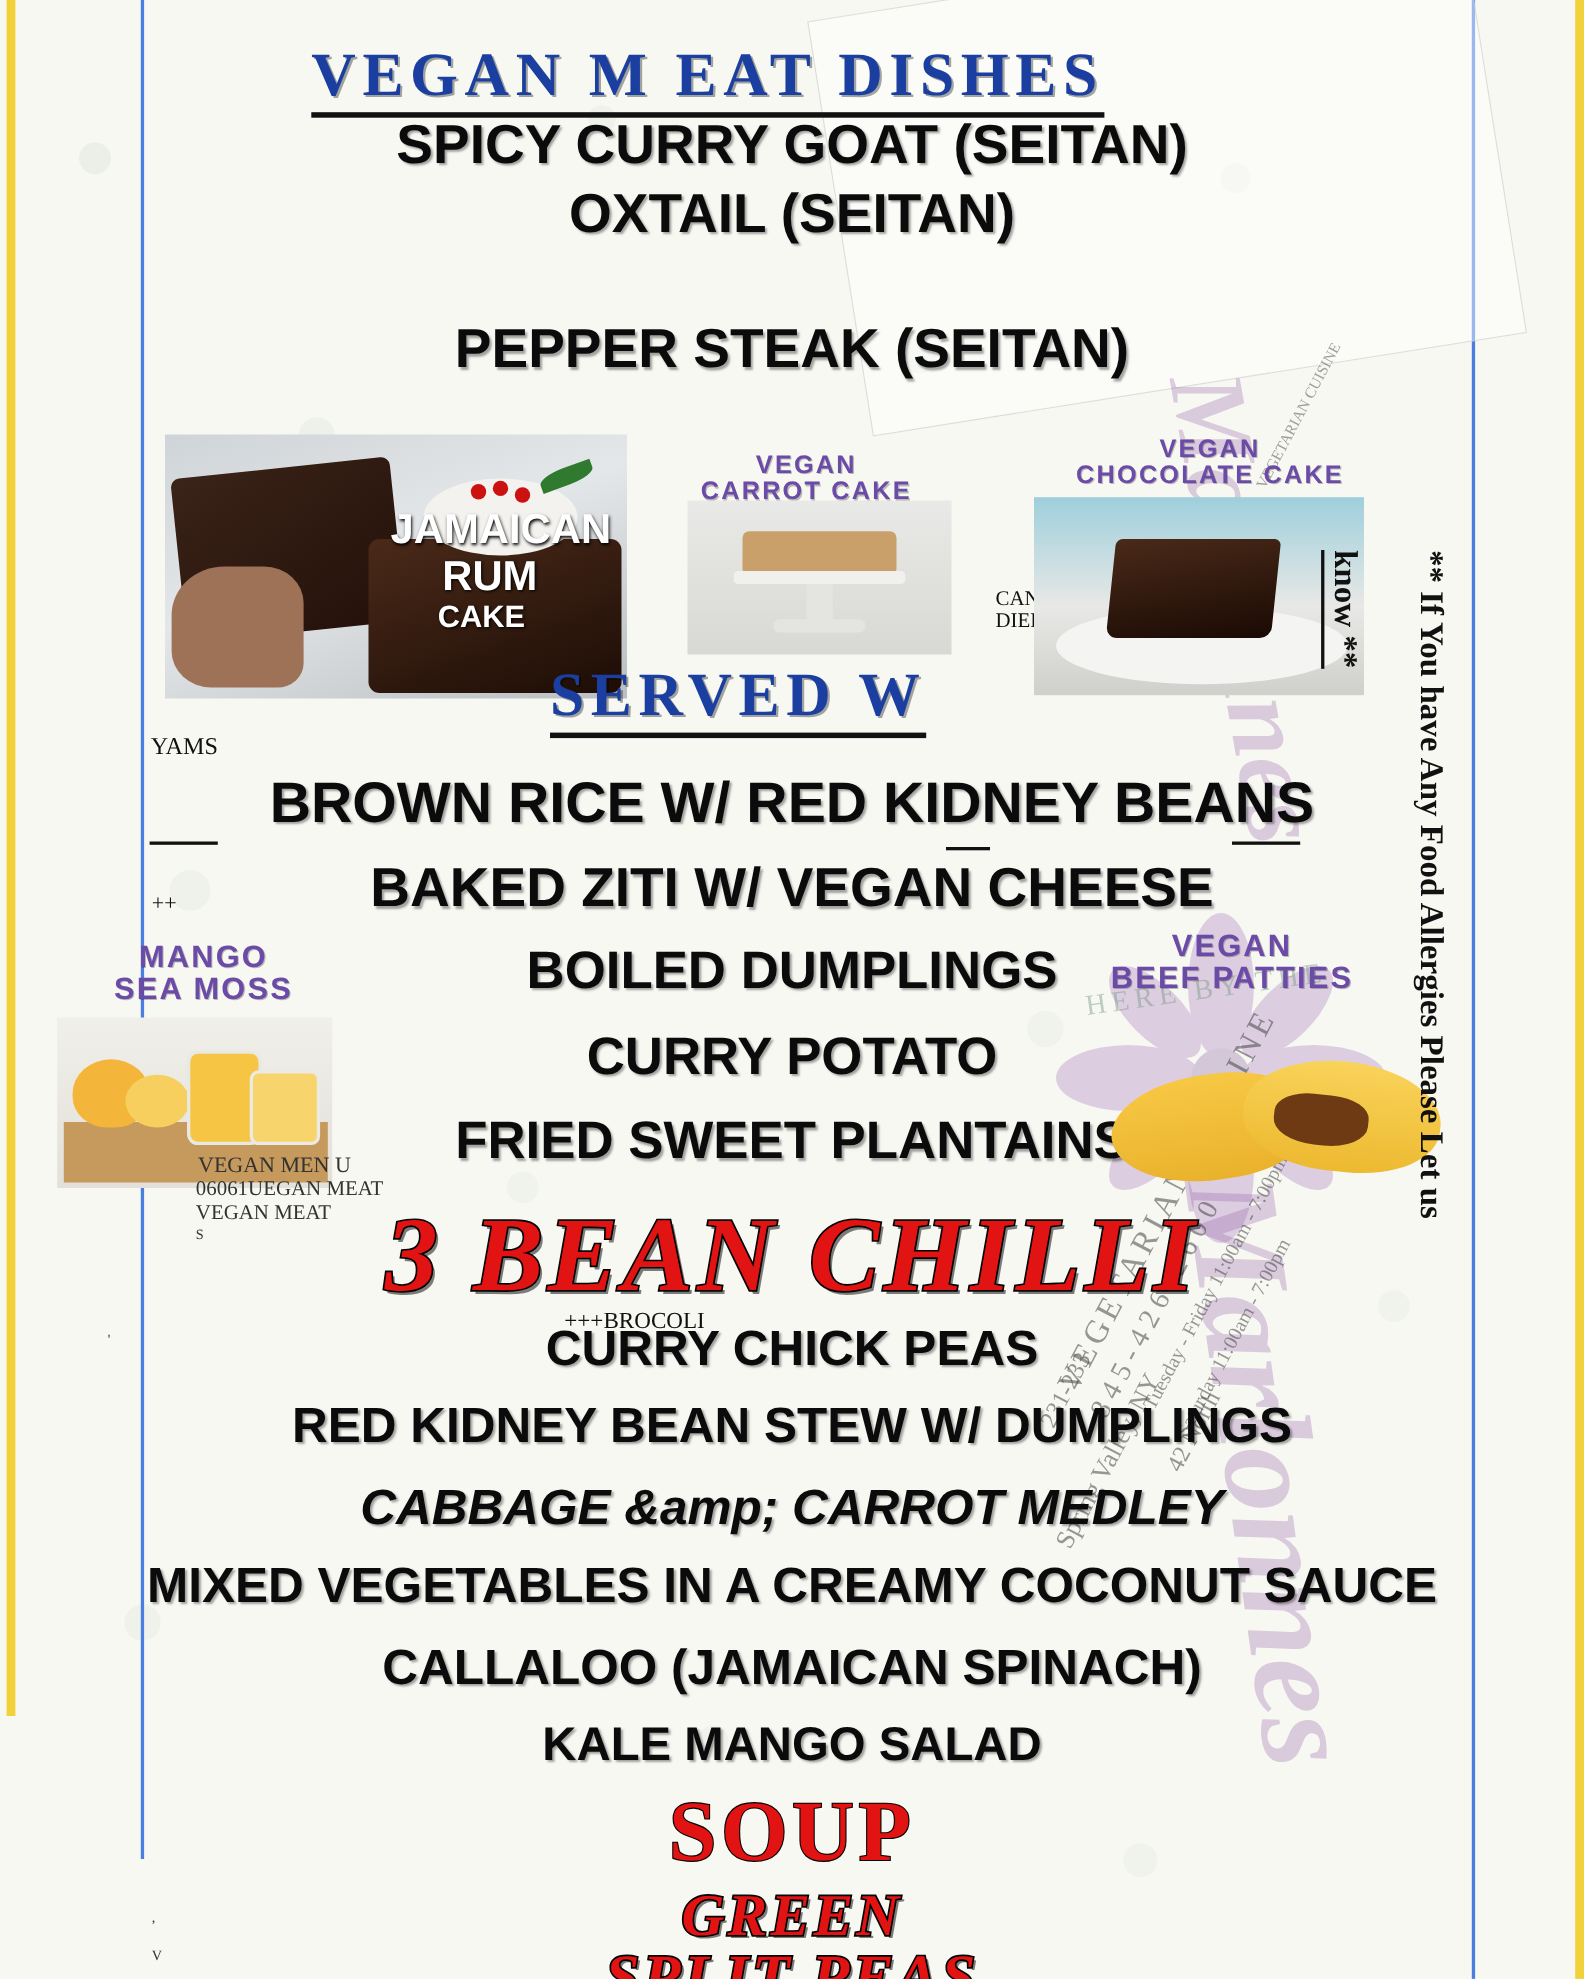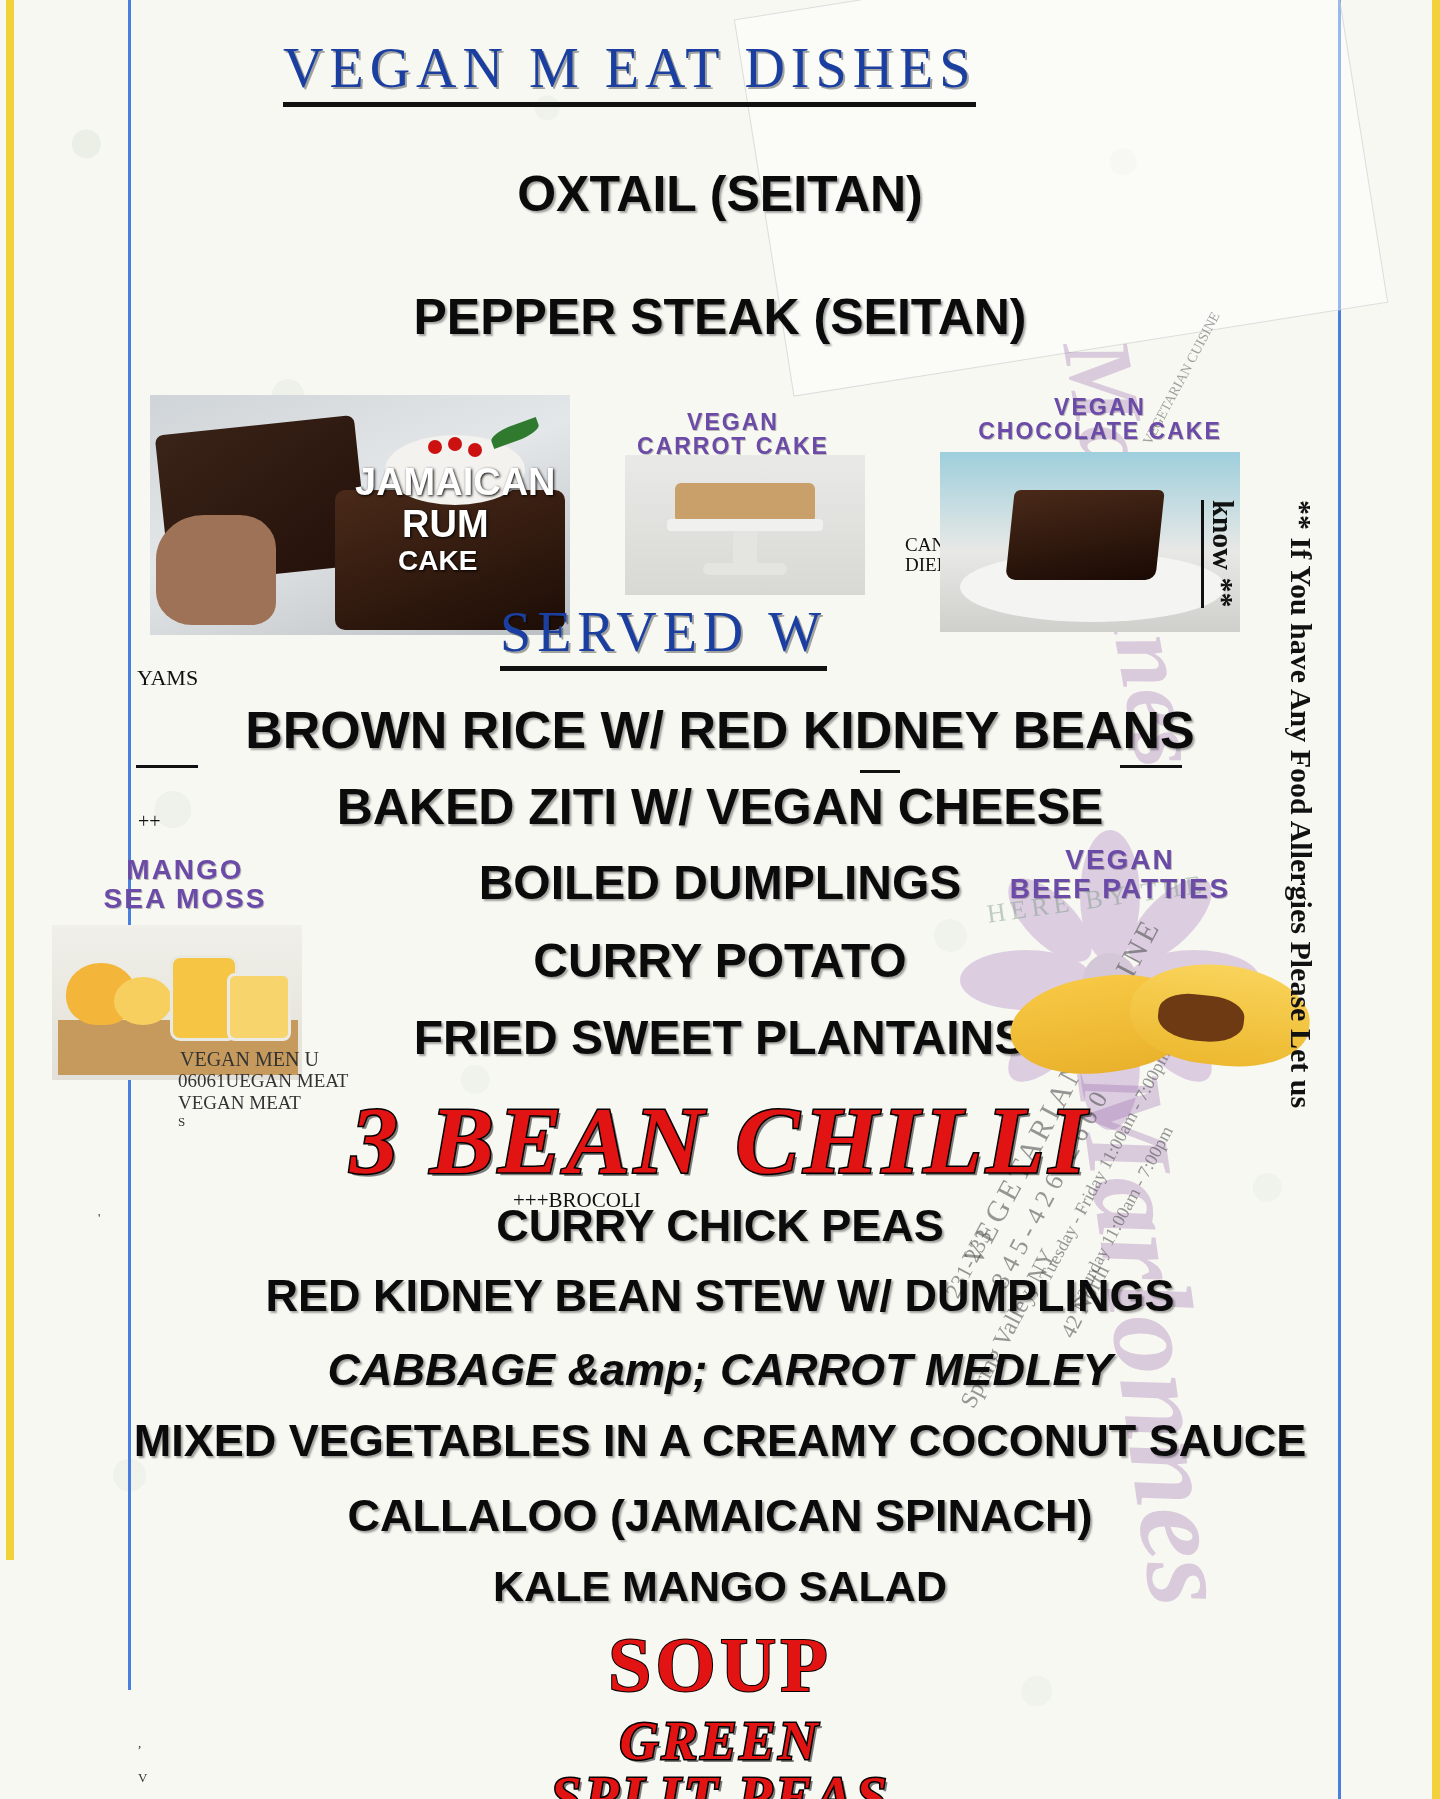--- a/index.html
+++ b/index.html
@@ -78,21 +78,21 @@
   .diag-text {
     position: absolute;
     color: rgba(70,70,70,0.55);
     font-family: "Liberation Serif", serif;
     white-space: nowrap;
     transform-origin: left top;
   }
   .title-blue {
     position: absolute;
     font-family: "Liberation Serif", serif;
-    font-weight: normal;
+    font-weight: bold;
     color: #1b3fa0;
     text-shadow: 2px 2px 0 rgba(0,0,0,0.35);
     letter-spacing: 6px;
     border-bottom: 5px solid #111;
     padding-bottom: 2px;
     white-space: nowrap;
   }
   .line-black {
     position: absolute;
     width: 100%;
@@ -227,20 +227,21 @@
   <div class="diag-text" style="left:940px; top:1290px; font-size:22px; transform: rotate(-62deg);">231-233</div>
   <div class="diag-text" style="left:1055px; top:1330px; font-size:22px; transform: rotate(-62deg);">42 North</div>
   <div class="diag-text" style="left:955px; top:1400px; font-size:24px; transform: rotate(-62deg);">Spring Valley, NY</div>
   <div class="diag-text" style="left:1035px; top:1275px; font-size:18px; transform: rotate(-62deg);">Tuesday - Friday 11:00am - 7:00pm</div>
   <div class="diag-text" style="left:1065px; top:1300px; font-size:18px; transform: rotate(-62deg);">Saturday 11:00am - 7:00pm</div>
   <div class="diag-text" style="left:985px; top:900px; font-size:26px; letter-spacing:5px; color:rgba(120,150,130,0.45); transform: rotate(-8deg);">HERE  BY THE</div>
   <div class="diag-text" style="left:1140px; top:440px; font-size:14px; color:rgba(100,100,100,0.6); transform: rotate(-62deg);">VEGETARIAN CUISINE</div>
 
   <div class="title-blue" style="left:283px; top:36px; font-size:56px;">VEGAN M EAT DISHES</div>
 
+  <div class="line-black" style="top:102px; font-size:50px;">SPICY  CURRY   GOAT    (SEITAN)</div>
   <div class="line-black" style="top:165px; font-size:50px;">OXTAIL     (SEITAN)</div>
   <div class="line-black" style="top:288px; font-size:50px;">PEPPER  STEAK   (SEITAN)</div>
 
   <div class="photo" style="left:150px; top:395px; width:420px; height:240px;
        background:linear-gradient(160deg,#cfd4d8 0%,#e4e7e9 45%,#b9bec2 100%);">
     <div style="position:absolute;left:12px;top:30px;width:200px;height:150px;background:linear-gradient(150deg,#3a2318,#231009);border-radius:8px;transform:rotate(-6deg);"></div>
     <div style="position:absolute;left:6px;top:120px;width:120px;height:110px;background:#9e7257;border-radius:40% 30% 20% 30%;"></div>
     <div style="position:absolute;left:185px;top:95px;width:230px;height:140px;background:linear-gradient(160deg,#4a2a19,#1d0d06);border-radius:10px;"></div>
     <div style="position:absolute;left:235px;top:40px;width:140px;height:70px;background:#f3f2ee;border-radius:50%;"></div>
     <div style="position:absolute;left:278px;top:45px;width:14px;height:14px;background:#c11;border-radius:50%;"></div>

